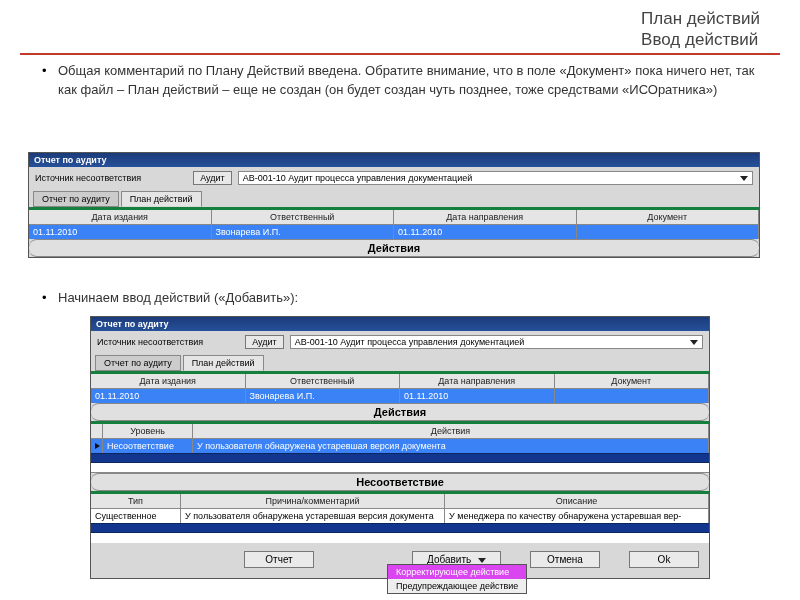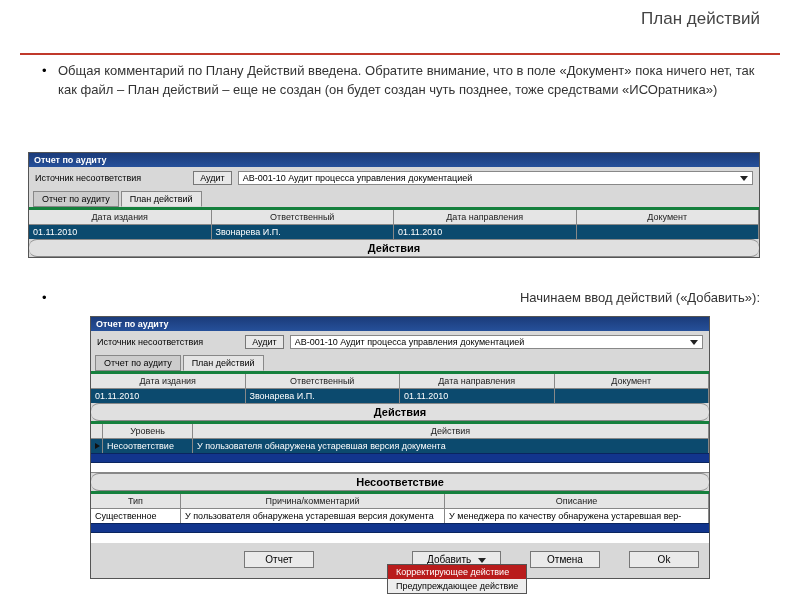--- a/index.html
+++ b/index.html
@@ -50,21 +50,20 @@
     color: #000;
   }
   .shot1 { position: absolute; top: 152px; left: 28px; right: 40px; }
   .body-text2 {
     position: absolute;
     top: 290px;
     left: 42px;
     right: 40px;
     font-size: 13px;
     color: #333;
-    text-align: right;
   }
   .shot2 { position: absolute; top: 316px; left: 90px; right: 90px; }
 
   
   .app {
     border: 1px solid #555;
     background: #d8d8d8;
     font-size: 9px;
     color: #000;
   }
@@ -99,56 +98,57 @@
   }
   .grid-head > div {
     border-right:1px solid #888; padding:2px 4px; text-align:center;
     font-size:9px; flex:1; color:#222;
   }
   .grid-row { display:flex; }
   .grid-row > div {
     border-right:1px solid #888; padding:2px 4px; font-size:9px; flex:1;
     background:#fff;
   }
-  .grid-row.selected > div { background:#0c4a6e; color:#fff; }
+  .grid-row.selected > div { background:#3b82f6; color:#fff; }
   .section-bar {
     background:#e0e0e0; text-align:center; font-weight:bold; font-size:11px;
     border-top:1px solid #888; border-bottom:1px solid #888; padding:2px 0;border-radius:8px;
   }
   .dark-strip { background:#12358d; height:10px; border-top:1px solid #0a255f; border-bottom:1px solid #0a255f;}
   .btn-row { display:flex; justify-content:flex-end; gap:29px; padding:8px 10px 10px; }
   .btn {
     border:1px solid #777; background:#eaeaea; padding:2px 14px; font-size:10px;
     min-width:70px; text-align:center;
   }
   .dropdown-menu {
     position:absolute; border:1px solid #555; background:#eee; font-size:9px;
   }
   .dropdown-menu div { padding:2px 8px; white-space:nowrap; }
-  .dropdown-menu div.hi { background:#b91c1c; color:#fff; }
+  .dropdown-menu div.hi { background:#d946ef; color:#fff; }
 
   .head2 .grid-head > div, .head2 .grid-row > div { flex:none; }
   .col-level { width:90px; }
   .col-title { flex:1 !important; }
   .rowmark { width:12px; flex:none !important; border-right:1px solid #888; background:#e5e5e5; }
   .rowmark.sel { background:#ddd; }
   .arrow-right {
     width:0;height:0;border-top:3px solid transparent;border-bottom:3px solid transparent;
     border-left:5px solid #111; margin:2px auto;
   }
 
   
   .grid3 .grid-head > div, .grid3 .grid-row > div { flex:1; }
   .truncate { white-space:nowrap; overflow:hidden; text-overflow:clip; }
 </style>
 </head>
 <body>
 
 <div class="slide-title">
   <div>План действий</div>
+  <div>Ввод действий</div>
 </div>
 <div class="red-line"></div>
 
 <div class="body-text">
   <div class="bullet">Общая комментарий по Плану Действий введена. Обратите внимание, что в поле «Документ» пока ничего нет, так как файл – План действий – еще не создан (он будет создан чуть позднее, тоже средствами «ИСОратника»)</div>
 </div>
 
 <div class="shot1">
   <div class="app">
     <div class="titlebar">Отчет по аудиту</div>

